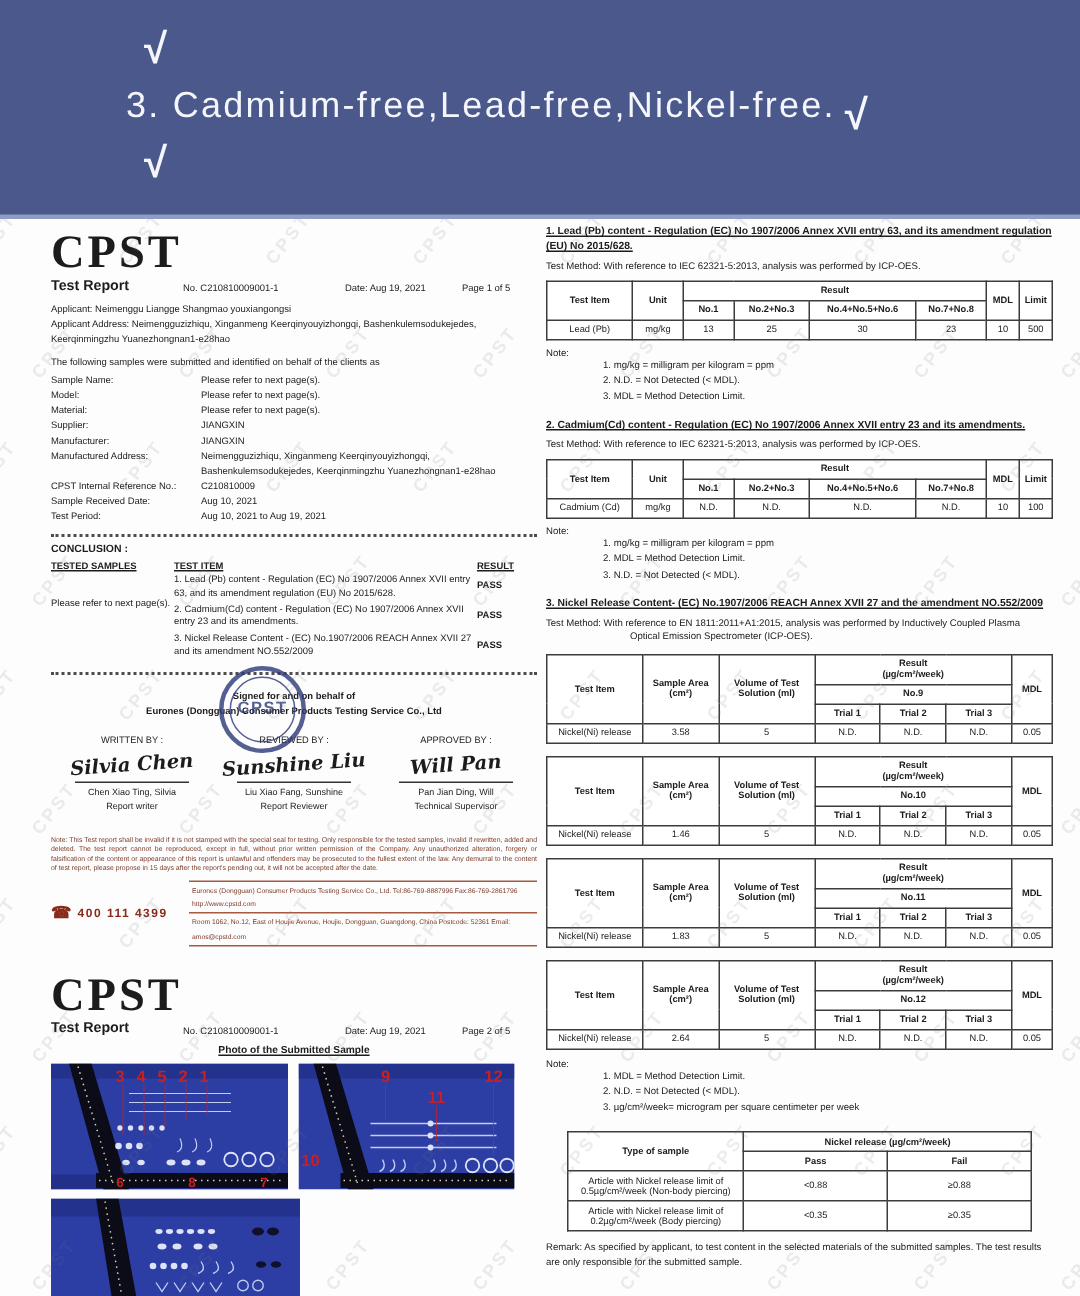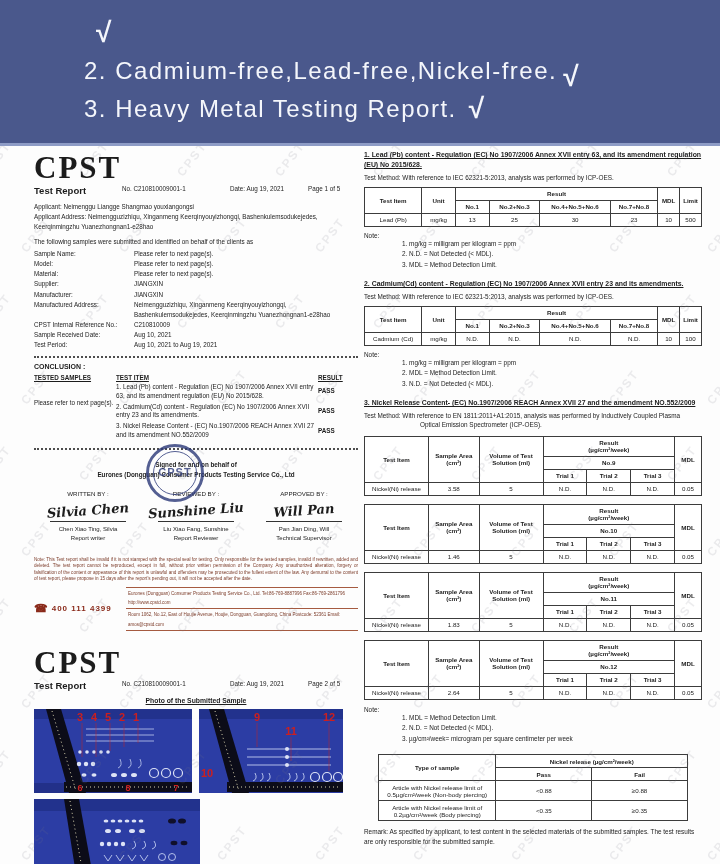--- a/index.html
+++ b/index.html
@@ -16,21 +16,21 @@
   
   .stage { position:relative; width:720px; height:715px; background:#fdfdfd; }
   .wm-layer { position:absolute; inset:0; overflow:hidden; pointer-events:none; z-index:4; }
   .wm { position:absolute; transform:rotate(-52deg); color:rgba(120,122,135,.14); font-size:12px; font-weight:bold; letter-spacing:2px; }
 
   .left-col  { position:absolute; left:34px;  top:6px; width:324px; }
   .right-col { position:absolute; left:364px; top:4px; width:338px; }
 
   
   .logo { font-family:"Liberation Serif", serif; font-weight:bold; font-size:31px; letter-spacing:2px; line-height:1; }
-  .doc-head-row { display:flex; align-items:flex-start; margin-top:2px; }
+  .doc-head-row { display:flex; align-items:flex-end; margin-top:2px; }
   .doc-title { font-weight:bold; font-size:9.5px; width:88px; flex:none; }
   .doc-no   { font-size:6.3px; width:108px; flex:none; }
   .doc-date { font-size:6.3px; width:78px; flex:none; }
   .doc-page { font-size:6.3px; }
 
   
   .p1-block { font-size:6.3px; line-height:1.55; margin-top:6px; }
   .intro { font-size:6.3px; margin:7px 0 4px; }
   .field { display:flex; font-size:6.3px; line-height:1.6; }
   .field .lbl { width:100px; flex:none; }
@@ -86,25 +86,24 @@
 </head>
 <body>
 
 <div class="canvas">
 
   <header class="banner">
     <div class="banner-line">
       <span class="banner-check">√</span>
     </div>
     <div class="banner-line l2">
-      <span>2. Cadmium-free,Lead-free,Nickel-free.</span>
+      <span>3. Cadmium-free,Lead-free,Nickel-free.</span>
       <span class="banner-check">√</span>
     </div>
     <div class="banner-line">
-      <span>3. Heavy Metal Testing Report.</span>
       <span class="banner-check">√</span>
     </div>
   </header>
 
   <div class="stage">
     <div class="wm-layer">
         <span class="wm" style="left: -24px; top: 6px;">CPST</span>
         <span class="wm" style="left: 74px; top: 6px;">CPST</span>
         <span class="wm" style="left: 172px; top: 6px;">CPST</span>
         <span class="wm" style="left: 270px; top: 6px;">CPST</span>

